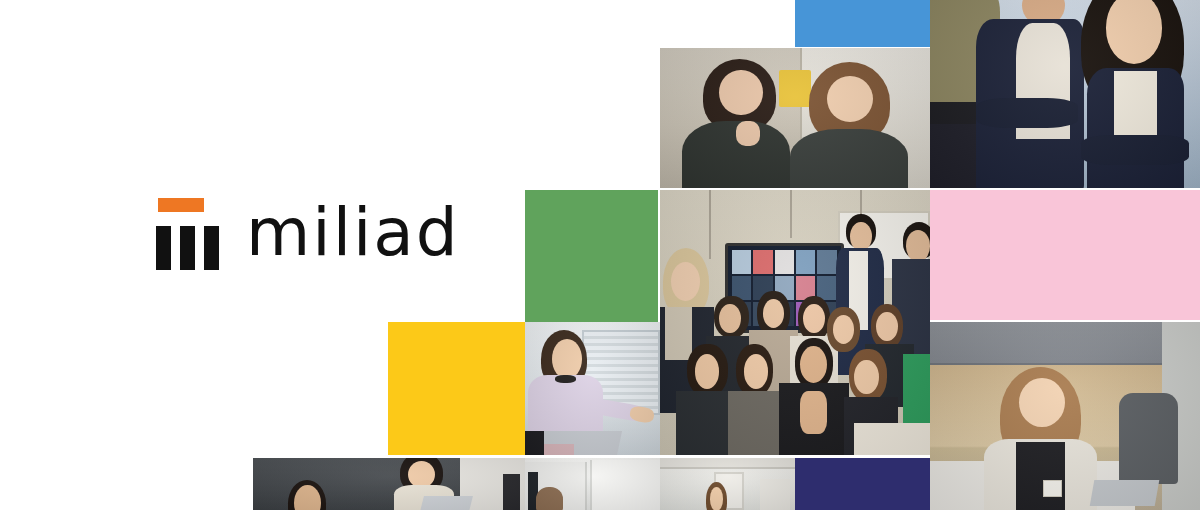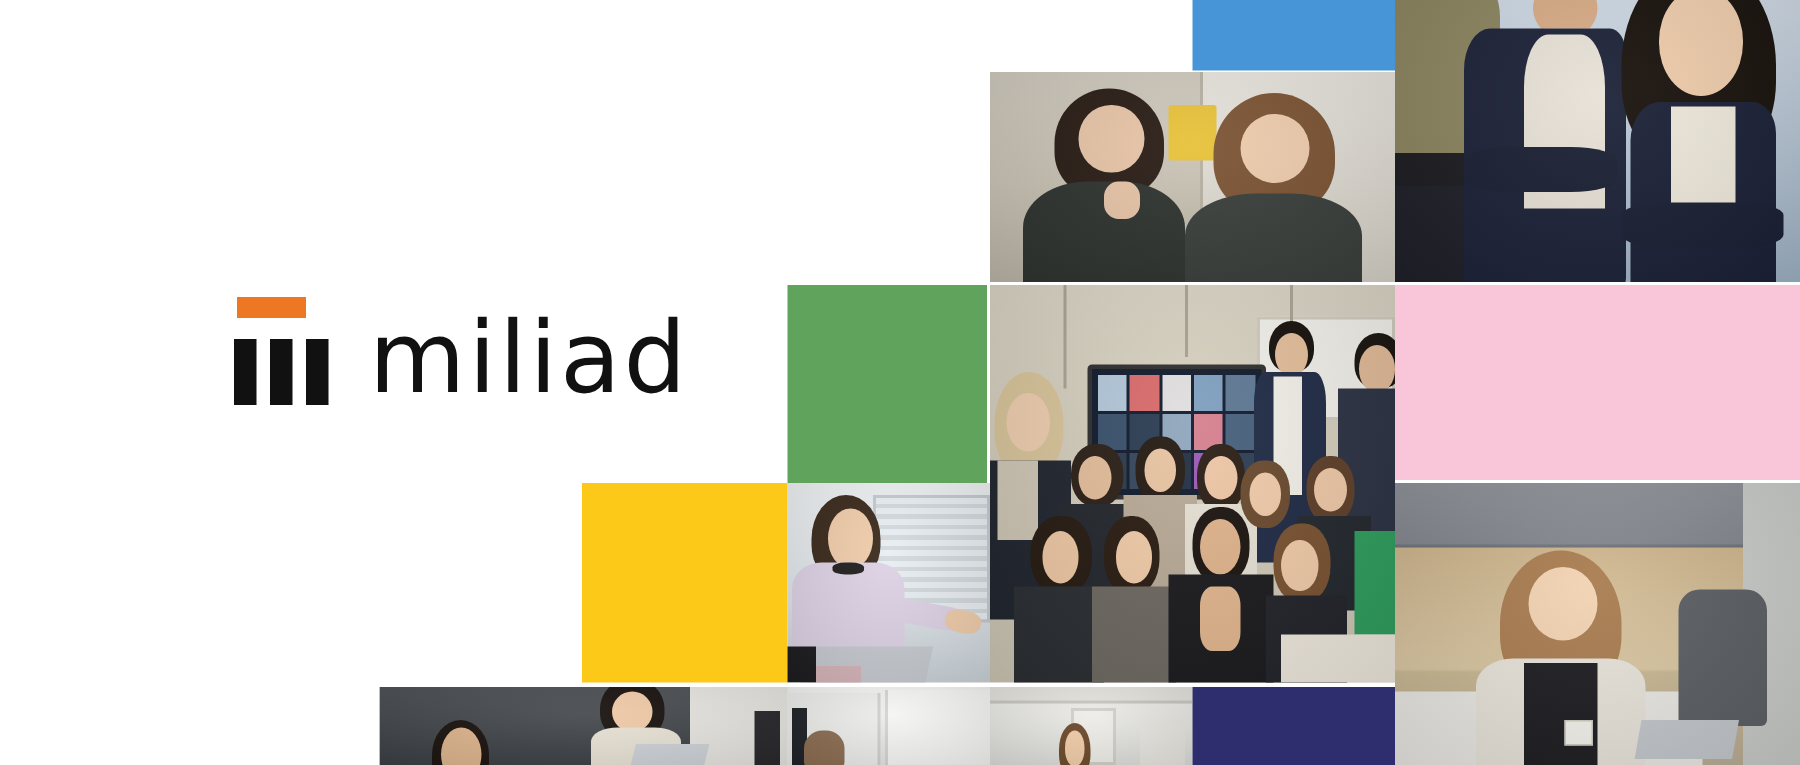--- a/index.html
+++ b/index.html
@@ -14,21 +14,21 @@
     position:relative;
     width:1200px; height:510px;
     background:#ffffff;
   }
 
   
   .brand{
     position:absolute;
     left:156px; top:198px;
     display:flex;
-    align-items:flex-end;
+    align-items:center;
     gap:26px;
   }
   .logomark{
     position:relative;
     width:64px; height:72px;
   }
   .logomark .bar-top{
     position:absolute;
     left:2px; top:0;
     width:46px; height:14px;

